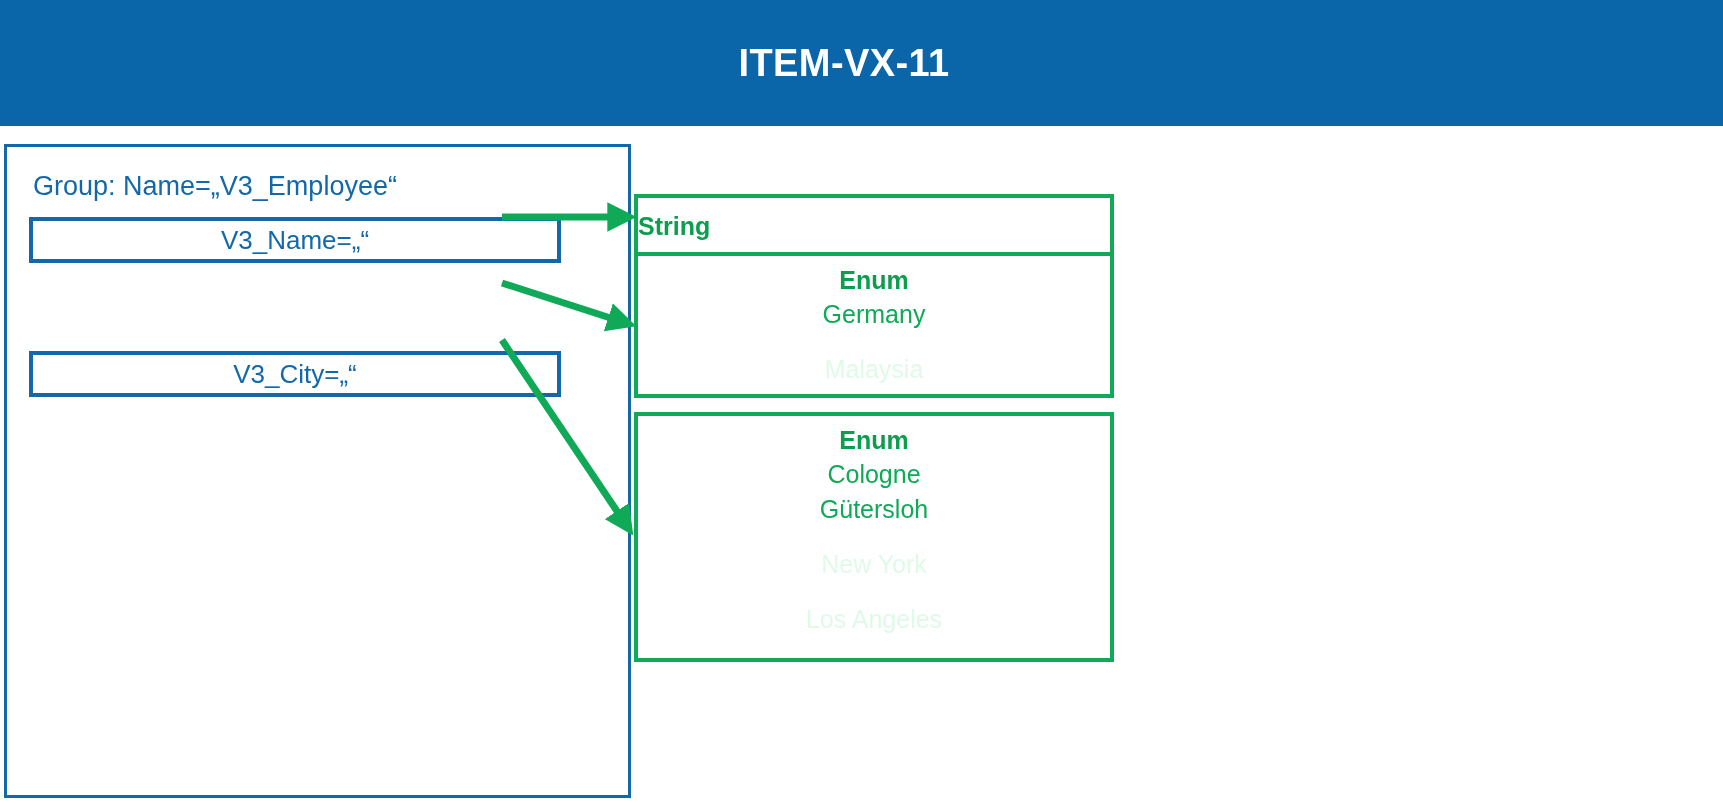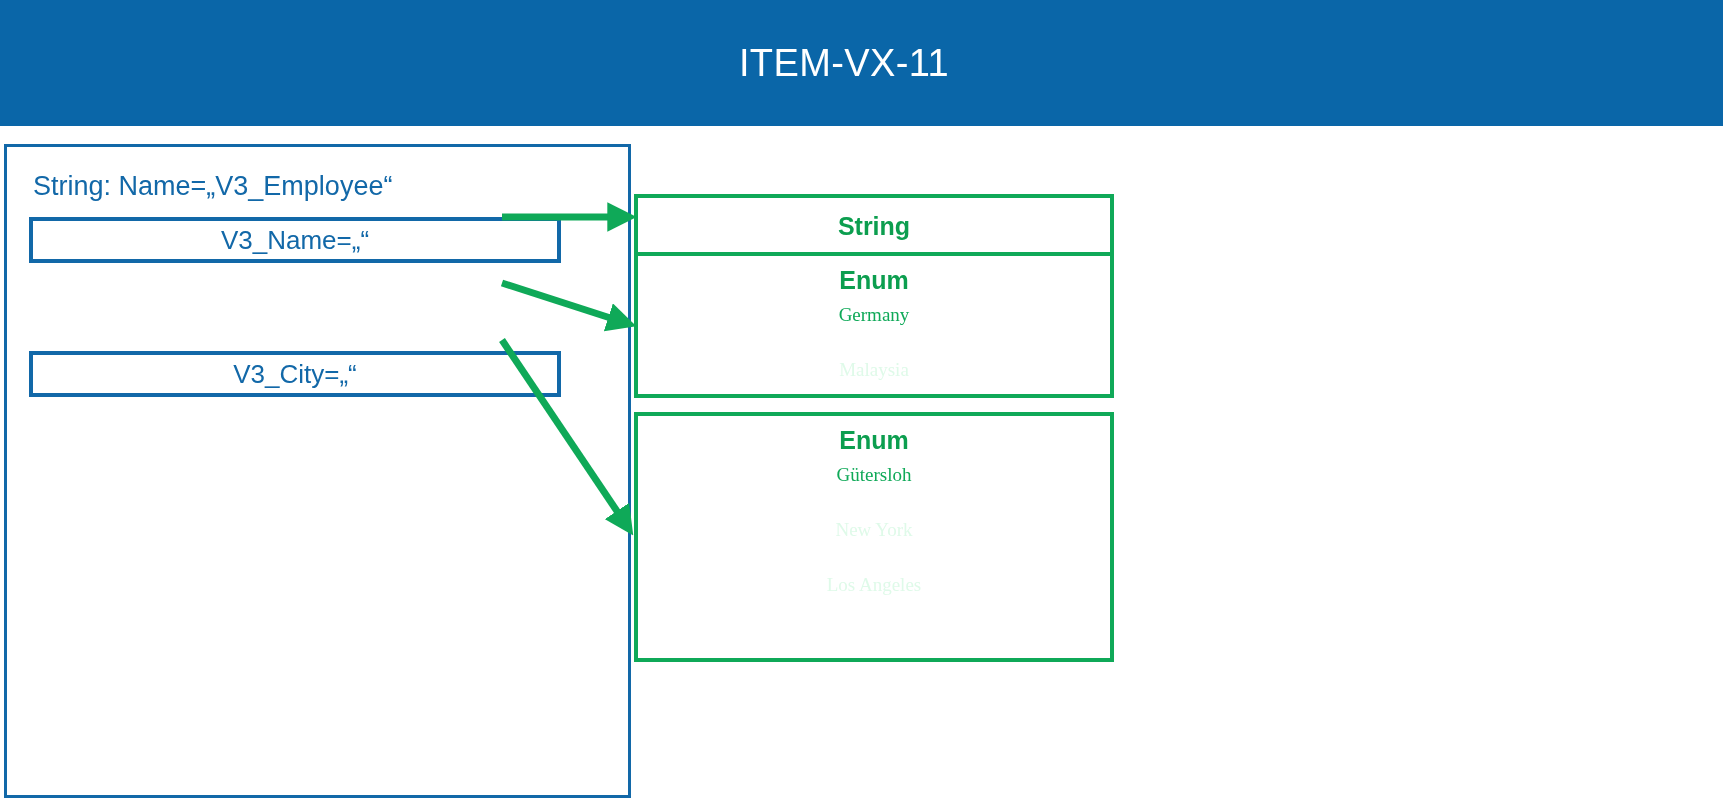--- a/index.html
+++ b/index.html
@@ -29,21 +29,21 @@
     position: absolute;
     left: 0;
     top: 0;
     width: 1688px;
     height: 126px;
     display: flex;
     align-items: center;
     justify-content: center;
     color: #ffffff;
     font-size: 38px;
-    font-weight: 400;
+    font-weight: 700;
     letter-spacing: 0.4px;
     white-space: nowrap;
   }
 
   
   #group-panel {
     position: absolute;
     left: 4px;
     top: 144px;
     width: 627px;
@@ -93,46 +93,45 @@
     border: 4px solid #0FA958;
     background: #ffffff;
     box-sizing: border-box;
     text-align: center;
   }
   #type-string {
     top: 194px;
     height: 64px;
     display: flex;
     align-items: center;
-    justify-content: center;
+    justify-content: flex-start;
   }
   #type-country {
     top: 252px;
     height: 146px;
     padding-top: 7px;
   }
   #type-city {
     top: 412px;
     height: 250px;
     padding-top: 7px;
   }
 
   .type-head {
     color: #0C9E4F;
     font-size: 25px;
     font-weight: 700;
     line-height: 34px;
     white-space: nowrap;
   }
   .enum-item {
-    font-size: 19px;
+    font-size: 25px;
     font-weight: 400;
     line-height: 35px;
     white-space: nowrap;
-    font-family: Liberation Serif, serif;
   }
   .enum-item.active  { color: #0FA958; }
   .enum-item.faded   { color: #DFFAE9; margin-top: 20px; }
 
   
   #connectors {
     position: absolute;
     left: 0;
     top: 0;
     width: 1723px;
@@ -142,21 +141,21 @@
 </style>
 </head>
 <body>
 
 <div id="header-bar">
   <div id="header-title">ITEM-VX-11</div>
 </div>
 
 <div id="group-panel">
 
-  <div id="group-label">String: Name=„V3_Employee“</div>
+  <div id="group-label">Group: Name=„V3_Employee“</div>
 
   <div class="field-box" id="field-name">
     <span class="field-text">V3_Name=„“</span>
   </div>
 
 
   <div class="field-box" id="field-city">
     <span class="field-text">V3_City=„“</span>
   </div>
 
@@ -168,20 +167,21 @@
 
 <div class="type-box" id="type-country">
   <div class="type-head">Enum</div>
   <div class="enum-item active">Germany</div>
   <div class="enum-item faded">Malaysia</div>
   <div class="enum-item faded">USA</div>
 </div>
 
 <div class="type-box" id="type-city">
   <div class="type-head">Enum</div>
+  <div class="enum-item active">Cologne</div>
   <div class="enum-item active">Gütersloh</div>
   <div class="enum-item faded">New York</div>
   <div class="enum-item faded">Los Angeles</div>
 </div>
 
 <svg id="connectors" viewBox="0 0 1723 804" width="1723" height="804">
   <defs>
     <marker id="arrowhead" markerWidth="4.2" markerHeight="4.2" refX="3.1" refY="2.1" orient="auto" markerUnits="strokeWidth">
       <path d="M 0 0 L 4.2 2.1 L 0 4.2 z" fill="#0FA958"></path>
     </marker>

